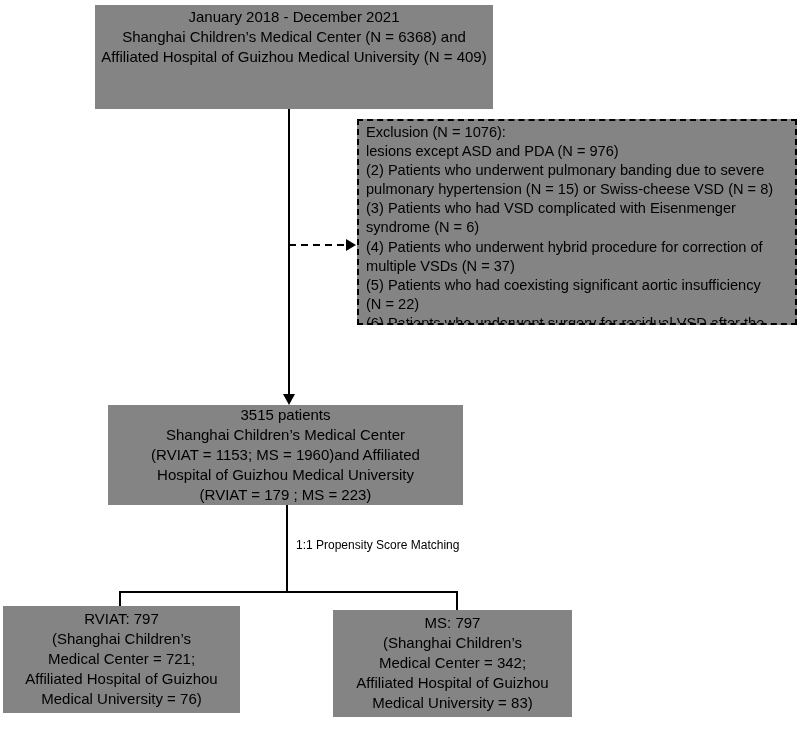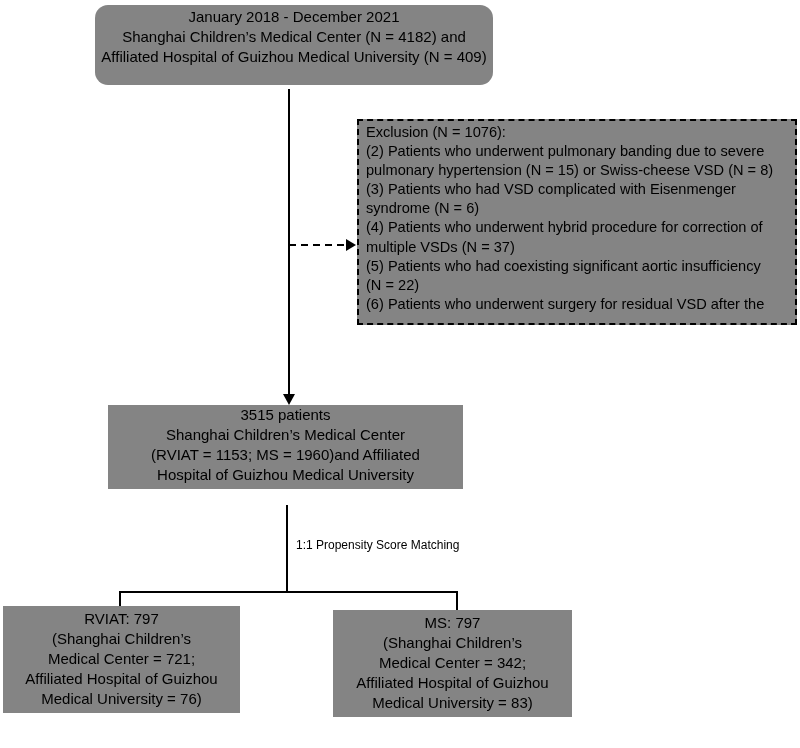--- a/index.html
+++ b/index.html
@@ -22,32 +22,32 @@
     position: absolute;
     background: #848484;
     color: #000000;
     box-sizing: border-box;
     overflow: hidden;
   }
   .box.centered { text-align: center; }
   .box .bline { white-space: nowrap; }
 
   #top-box {
-    left: 95px; top: 5px; width: 398px; height: 80px;
-    font-size: 15px; line-height: 20px; padding-top: 2px; border-radius: 13px;
+    left: 95px; top: 5px; width: 398px; height: 104px;
+    font-size: 15px; line-height: 20px; padding-top: 2px;
   }
   #exclusion-box {
     left: 357px; top: 119px; width: 440px; height: 206px;
     border: 2px dashed #000000;
     font-size: 14.6px; line-height: 19.1px;
     padding: 2px 6px 0 7px;
     text-align: left;
   }
   #middle-box {
-    left: 108px; top: 405px; width: 355px; height: 84px;
+    left: 108px; top: 405px; width: 355px; height: 100px;
     font-size: 15px; line-height: 20px;
   }
   #left-box {
     left: 3px; top: 606px; width: 237px; height: 107px;
     font-size: 15px; line-height: 20px; padding-top: 3px;
   }
   #right-box {
     left: 333px; top: 610px; width: 239px; height: 107px;
     font-size: 15px; line-height: 20px; padding-top: 3px;
   }
@@ -77,26 +77,27 @@
 
     <line x1="120" y1="591" x2="120" y2="628" stroke="#000000" stroke-width="2"></line>
     <polygon points="114,627 126,627 120,637" fill="#000000"></polygon>
 
     <line x1="457" y1="591" x2="457" y2="628" stroke="#000000" stroke-width="2"></line>
     <polygon points="451,627 463,627 457,637" fill="#000000"></polygon>
   </svg>
 
   <div class="box centered" id="top-box">
     <div class="bline">January 2018 - December 2021</div>
-    <div class="bline">Shanghai Children’s Medical Center (N = 4182) and</div>
+    <div class="bline">Shanghai Children’s Medical Center (N = 6368) and</div>
     <div class="bline">Affiliated Hospital of Guizhou Medical University (N = 409)</div>
   </div>
 
   <div class="box" id="exclusion-box">
     <div class="bline">Exclusion (N = 1076):</div>
+    <div class="bline">lesions except ASD and PDA (N = 976)</div>
     <div class="bline">(2) Patients who underwent pulmonary banding due to severe</div>
     <div class="bline">pulmonary hypertension (N = 15) or Swiss-cheese VSD (N = 8)</div>
     <div class="bline">(3) Patients who had VSD complicated with Eisenmenger</div>
     <div class="bline">syndrome (N = 6)</div>
     <div class="bline">(4) Patients who underwent hybrid procedure for correction of</div>
     <div class="bline">multiple VSDs (N = 37)</div>
     <div class="bline">(5) Patients who had coexisting significant aortic insufficiency</div>
     <div class="bline">(N = 22)</div>
     <div class="bline">(6) Patients who underwent surgery for residual VSD after the</div>
   </div>

